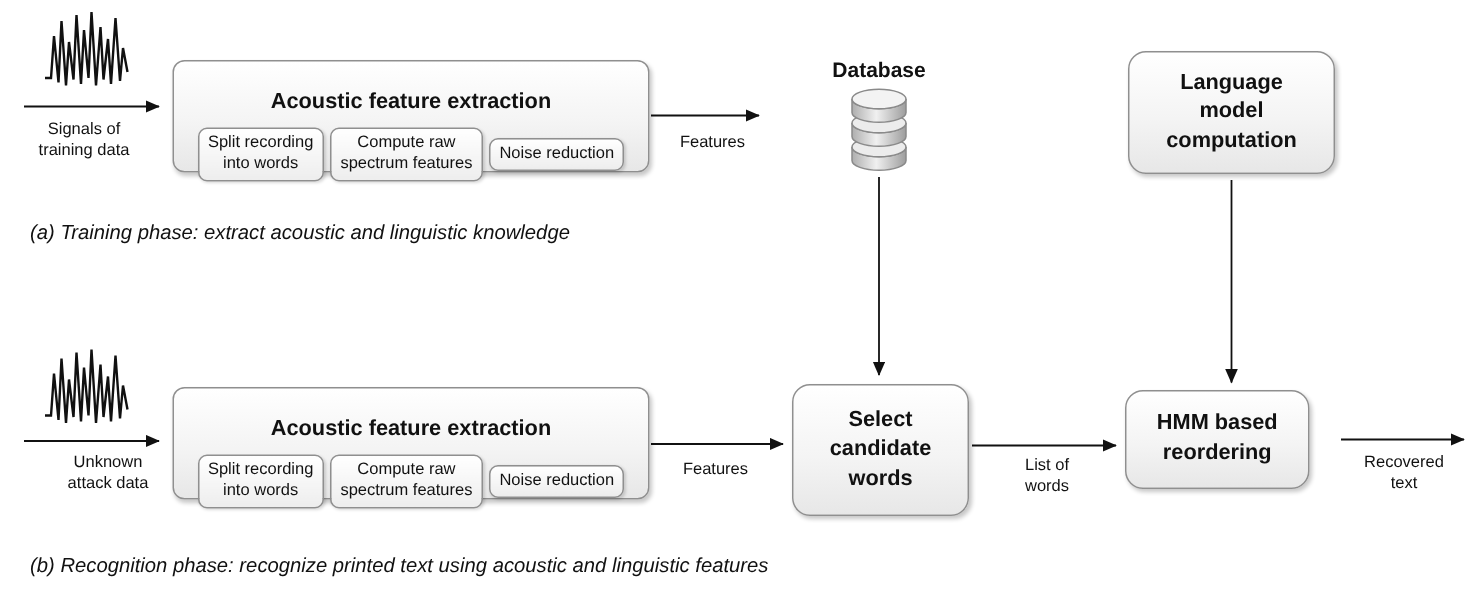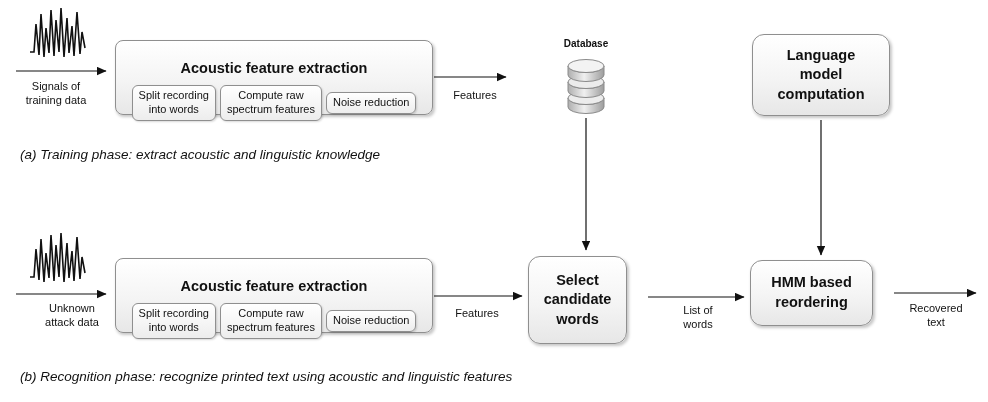--- a/index.html
+++ b/index.html
@@ -29,21 +29,21 @@
     font-size:11px; line-height:1.25; text-align:center;
     white-space:pre-line; padding:3px 6px;
   }
 
   .node {
     display:flex; align-items:center; justify-content:center;
     font-size:14.5px; font-weight:bold; text-align:center;
     white-space:pre-line; line-height:1.35;border-radius:12px;
   }
 
-  .db-label { position:absolute; font-size:10px; font-weight:bold; text-align:center; }
+  .db-label { position:absolute; font-size:14px; font-weight:bold; text-align:center; }
 
   .caption { position:absolute; font-size:13.5px; font-style:italic; color:#111; }
 </style>
 </head>
 <body>
 
 <div class="canvas">
 
   <svg class="overlay" width="988" height="402" viewBox="0 0 988 402">
     <defs>
@@ -114,21 +114,21 @@
       <div class="step">Split recording
 into words</div>
       <div class="step">Compute raw
 spectrum features</div>
       <div class="step">Noise reduction</div>
     </div>
   </div>
 
   <div class="label" style="left:442px; top:306px; width:70px;">Features</div>
 
-  <div class="box node" style="left:528px; top:256px; width:99px; height:88px;">Select
+  <div class="box node" style="left:528px; top:256px; width:118px; height:88px;">Select
 candidate
 words</div>
 
   <div class="label" style="left:666px; top:303px; width:64px;">List of
 words</div>
 
   <div class="box node" style="left:750px; top:260px; width:123px; height:66px;">HMM based
 reordering</div>
 
   <div class="label" style="left:898px; top:301px; width:76px;">Recovered

